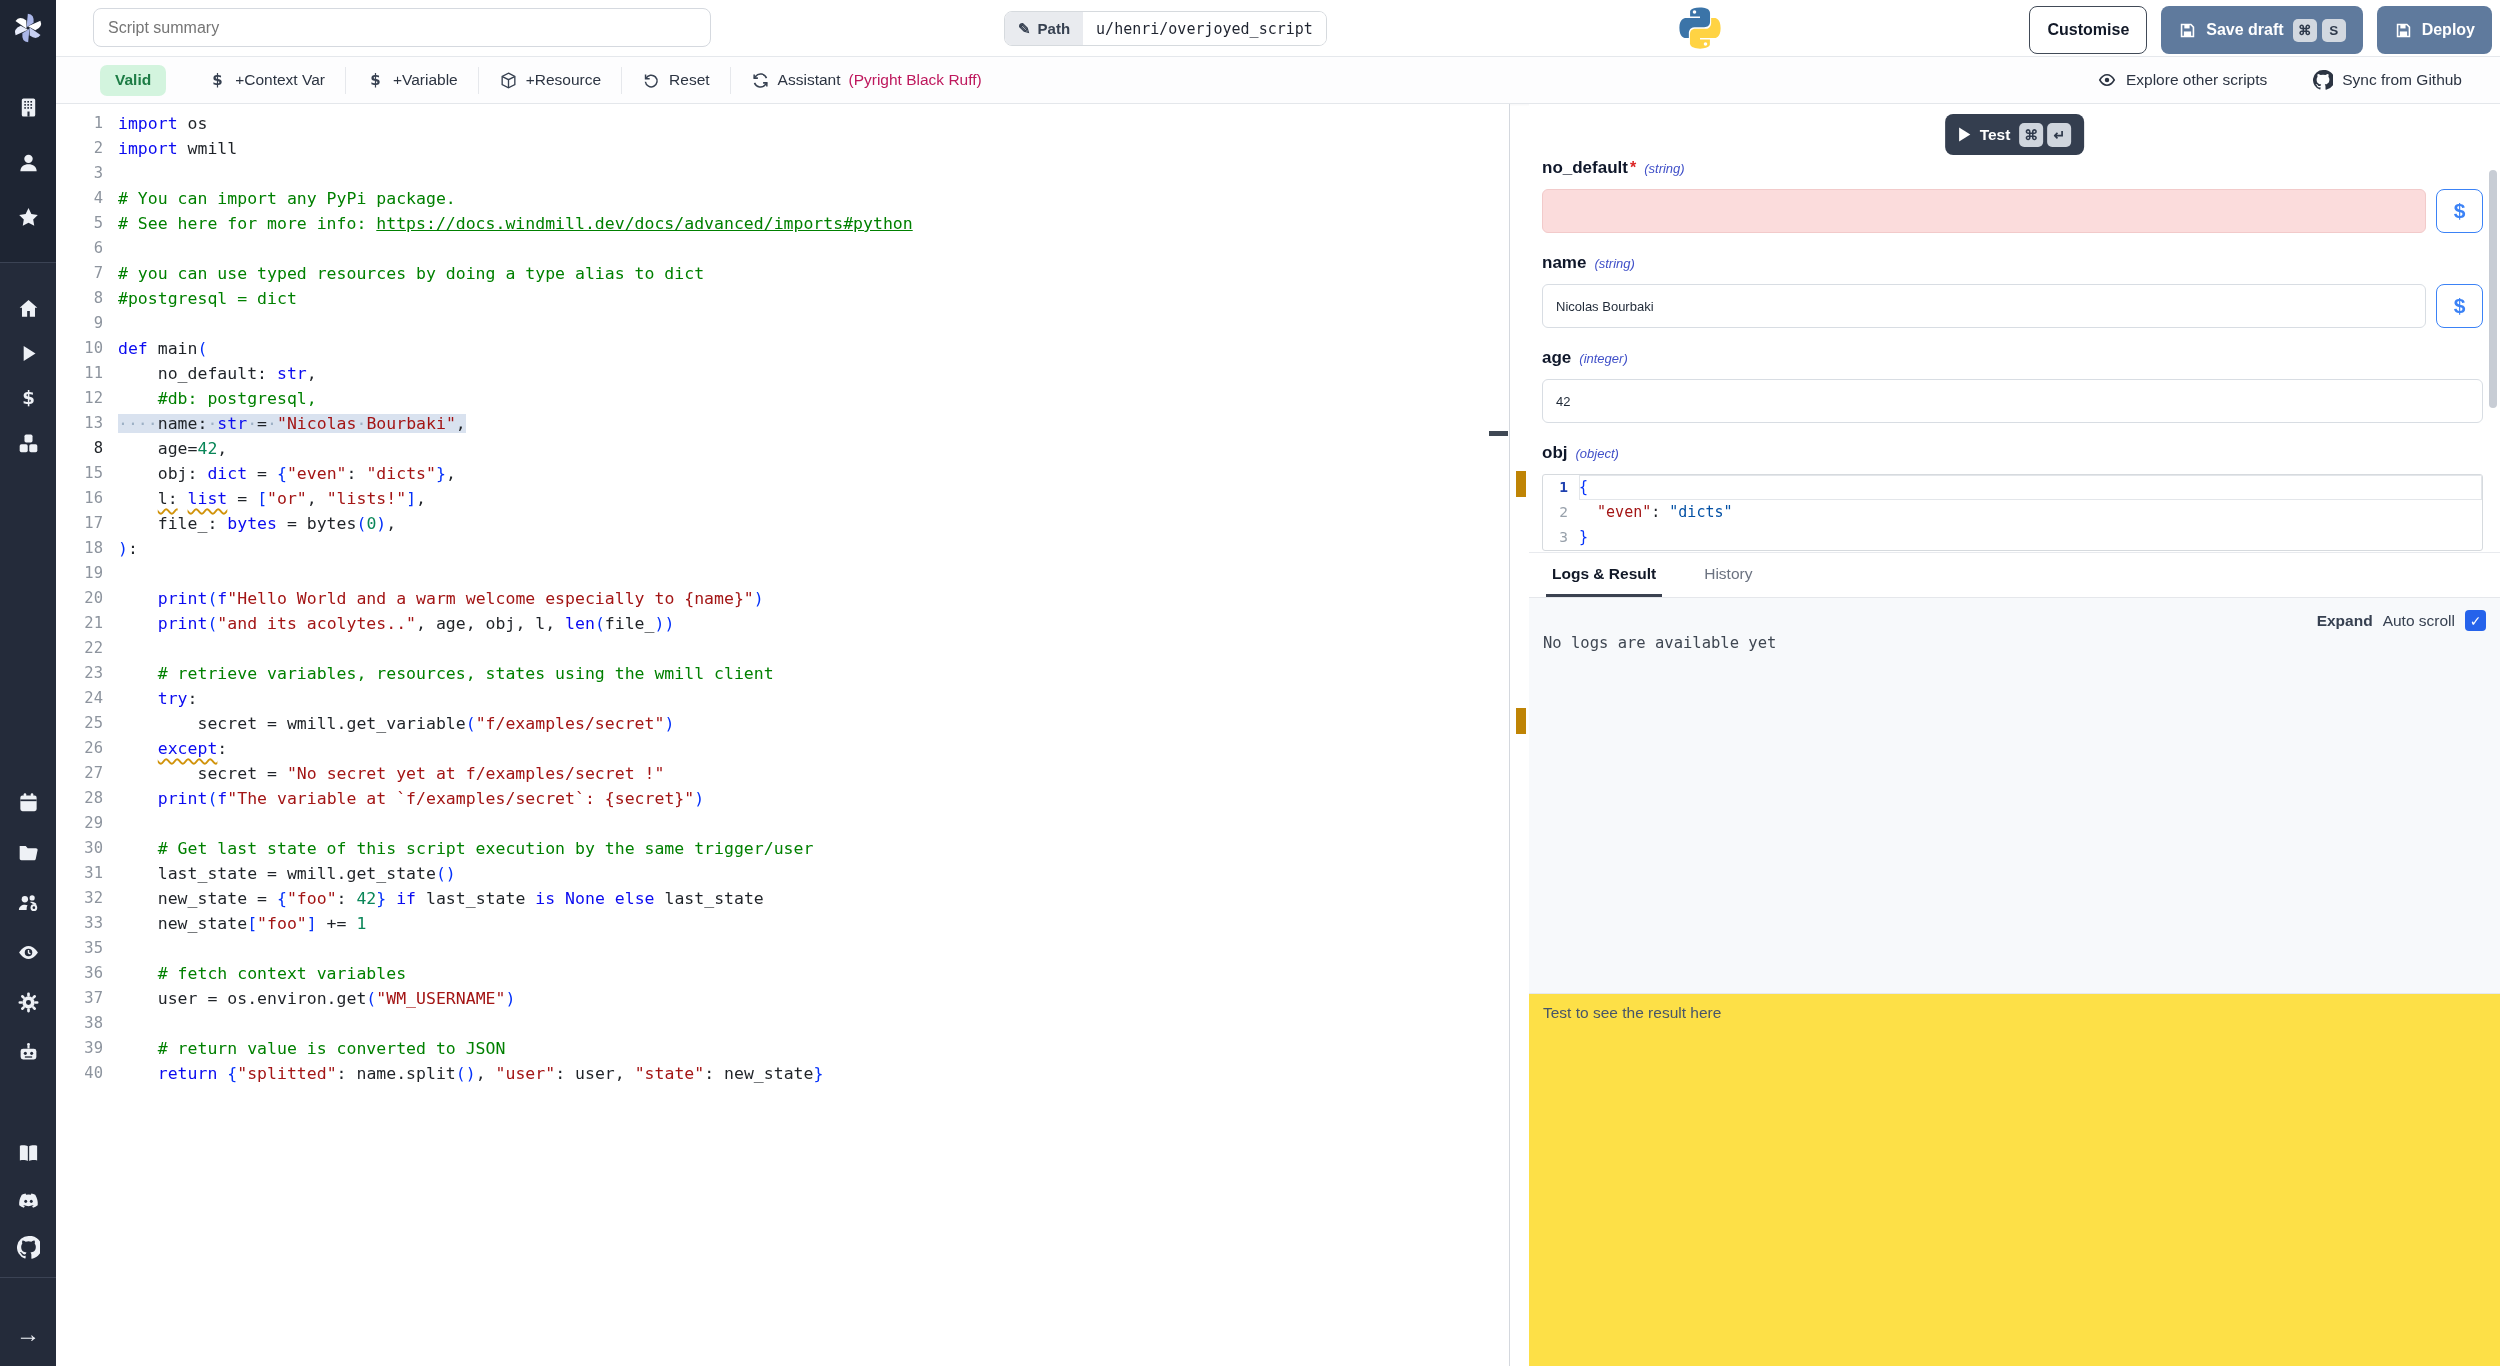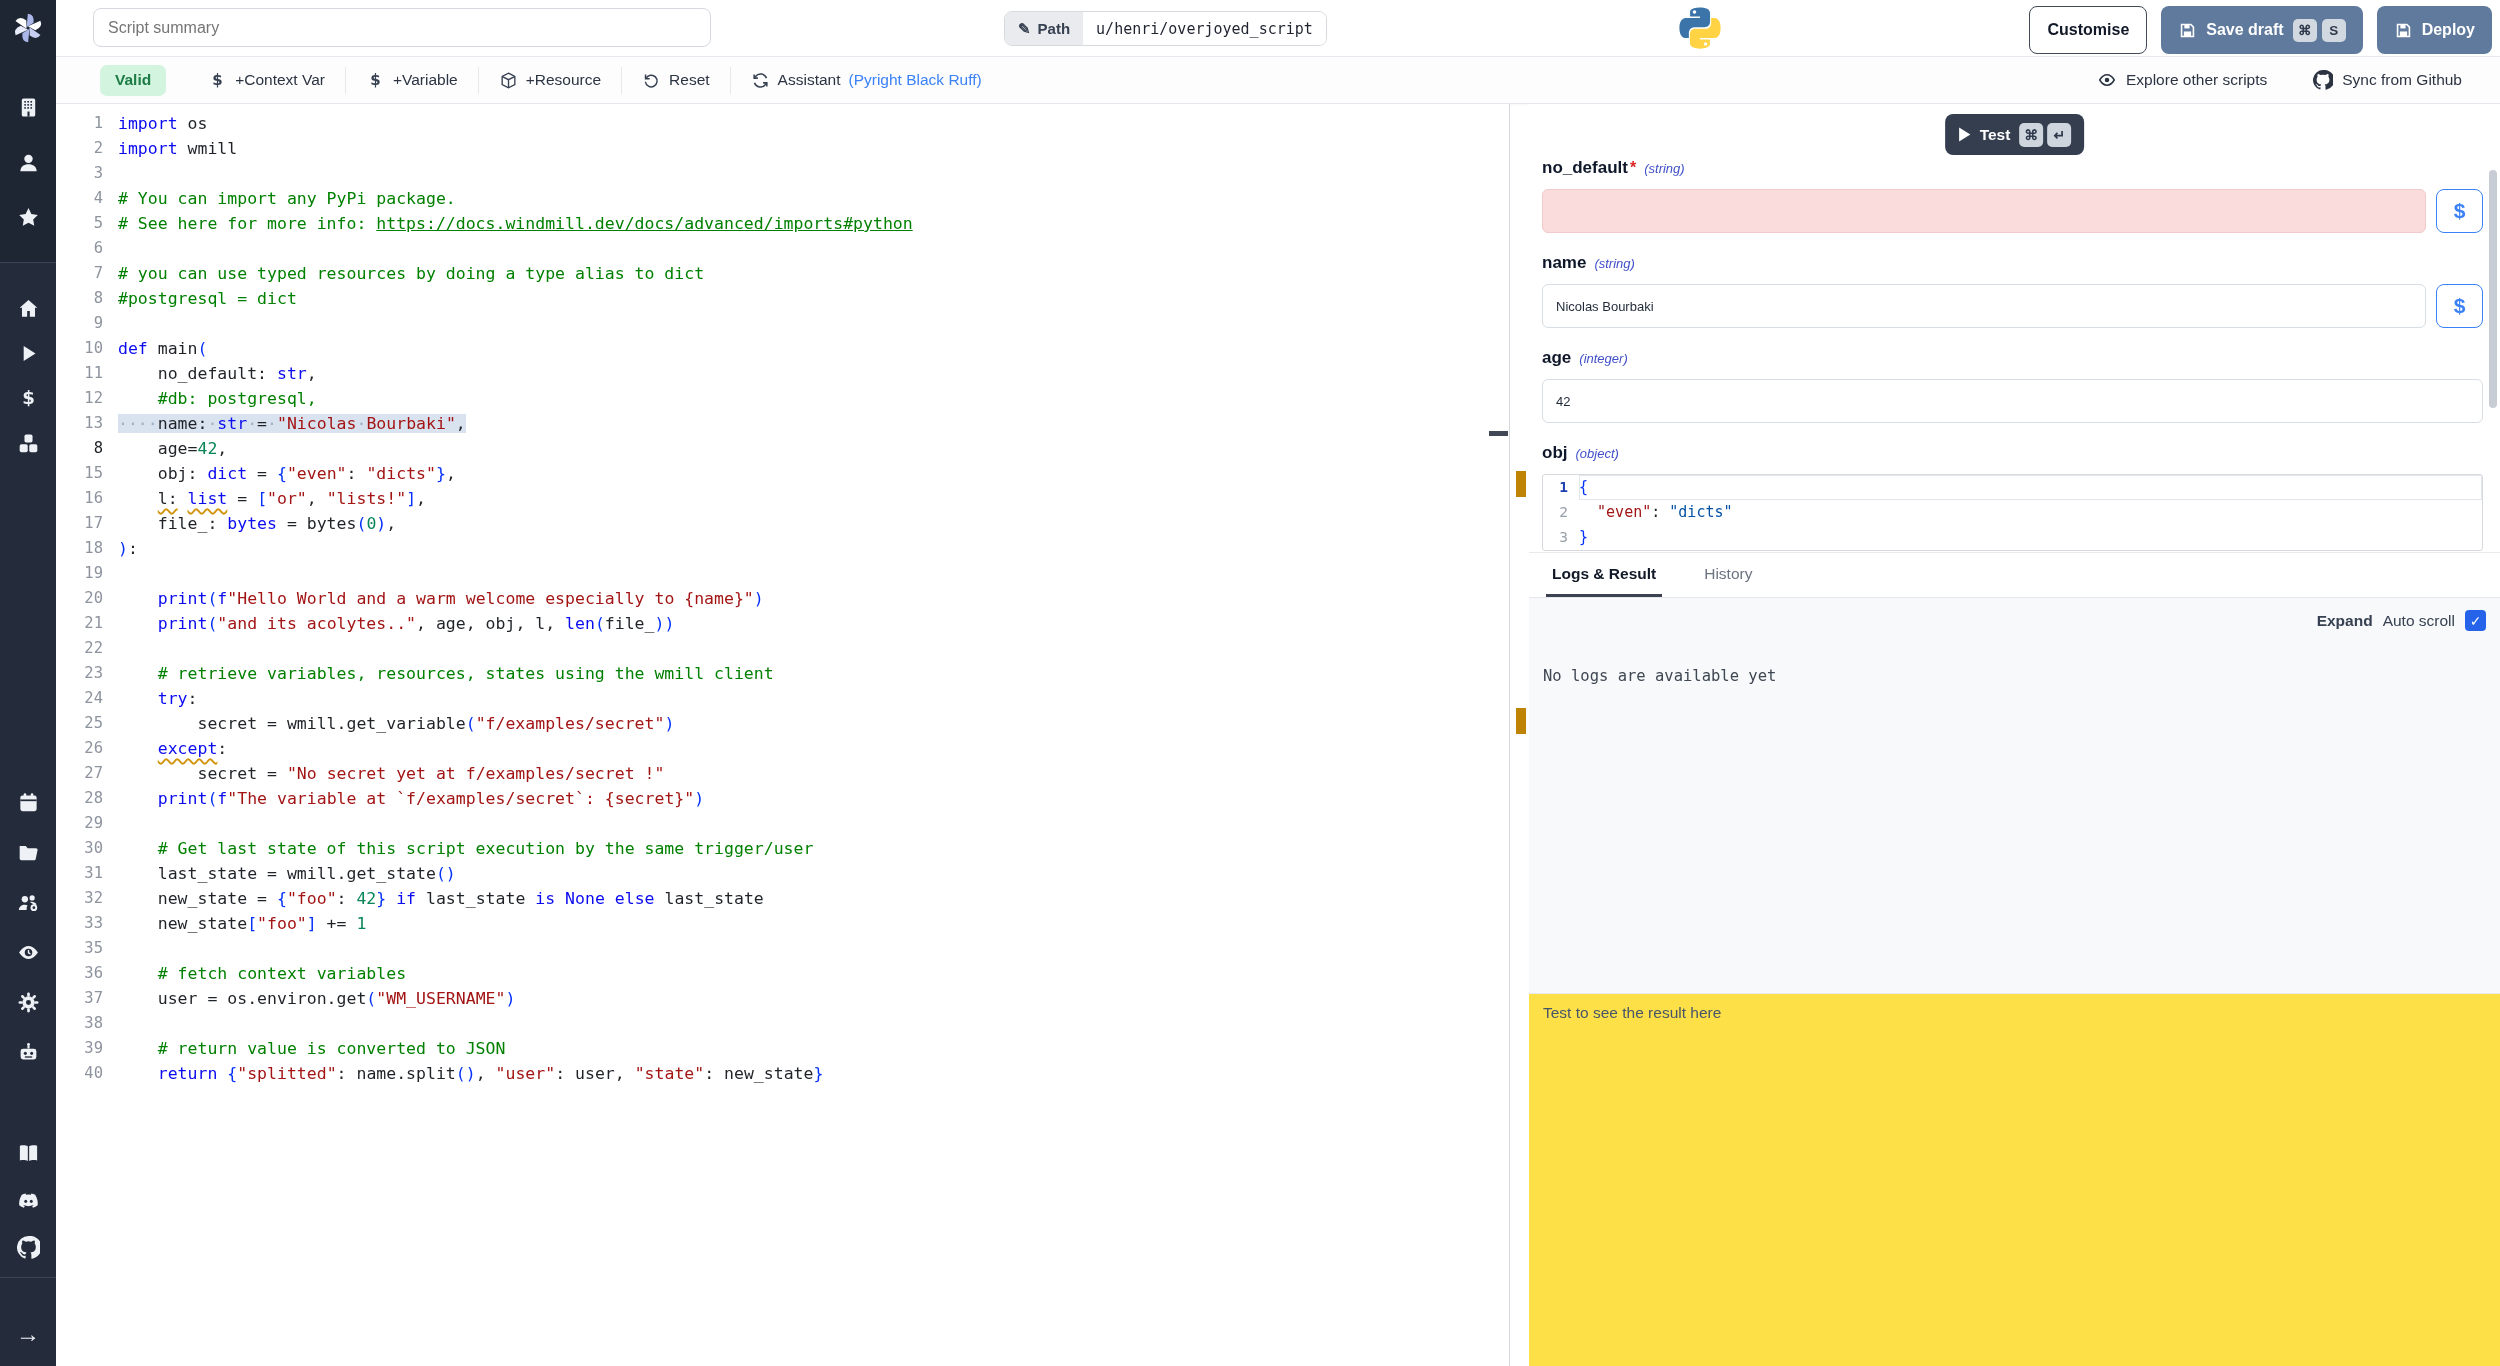--- a/index.html
+++ b/index.html
@@ -105,21 +105,21 @@
     color:#6b7280; cursor:pointer; border-bottom:3px solid transparent; background:none; border-top:none;
     border-left:none; border-right:none; font-family:"Liberation Sans",sans-serif; }
   .tab.active { color:#111827; font-weight:600; border-bottom-color:#3b4250; }
 
   #logs { position:absolute; top:494px; left:0; right:0; height:395px; background:#f7f9fb; }
   #logs-controls { position:absolute; top:12px; right:14px; display:flex; align-items:center; gap:10px; }
   #expand-label { font-size:15.5px; font-weight:700; color:#374151; cursor:pointer; }
   #autoscroll-label { font-size:15.5px; color:#374151; }
   #autoscroll-checkbox { width:21px; height:21px; background:#2563eb; border-radius:4px; color:#fff;
     display:flex; align-items:center; justify-content:center; font-size:14px; cursor:pointer; }
-  #no-logs { position:absolute; left:14px; top:69px; font-family:"DejaVu Sans Mono",monospace;
+  #no-logs { position:absolute; left:14px; top:36px; font-family:"DejaVu Sans Mono",monospace;
     font-size:15.5px; color:#3f4752; }
 
   #result { position:absolute; top:889px; left:0; right:0; bottom:0; background:#fde047;
     border-top:1px solid #e6e9ed; padding:10px 14px; }
   #result-placeholder { font-size:15.5px; color:#475569; }
 
   #panel-scrollbar { position:absolute; right:3px; top:66px; width:8px; height:238px;
     background:#c8cdd5; border-radius:4px; }
 
   svg { display:block; }
@@ -403,21 +403,21 @@
       </div>
       <div class="tb-div"></div>
       <div class="tb-item">
         <span style="color: rgb(55, 65, 81);">
           <svg width="19" height="19" viewBox="0 0 24 24" fill="none" stroke="currentColor" stroke-width="1.9">
             <path d="M19.6 9A8 8 0 0 0 5.7 7L4 9M4.4 15a8 8 0 0 0 13.9 2l1.7-2"></path>
             <path d="M4 4.3V9h4.7M20 19.7V15h-4.7"></path>
           </svg>
         </span>
         <span>Assistant</span>
-        <span class="accent" style="color: #3b82f6; text-align: center;">(Pyright Black Ruff)</span>
+        <span class="accent" style="color: #be185d; text-align: center;">(Pyright Black Ruff)</span>
       </div>
     </div>
   <div id="toolbar-right">
       <div class="tb-right-item">
         <span style="color: rgb(44, 52, 66);">
           <svg width="20" height="20" viewBox="0 0 24 24">
             <path d="M12 5.8C7 5.8 3.3 12 3.3 12S7 18.2 12 18.2 20.7 12 20.7 12 17 5.8 12 5.8z" fill="none" stroke="currentColor" stroke-width="1.8"></path>
             <circle cx="12" cy="12" r="2.7" fill="currentColor"></circle>
           </svg>
         </span>

